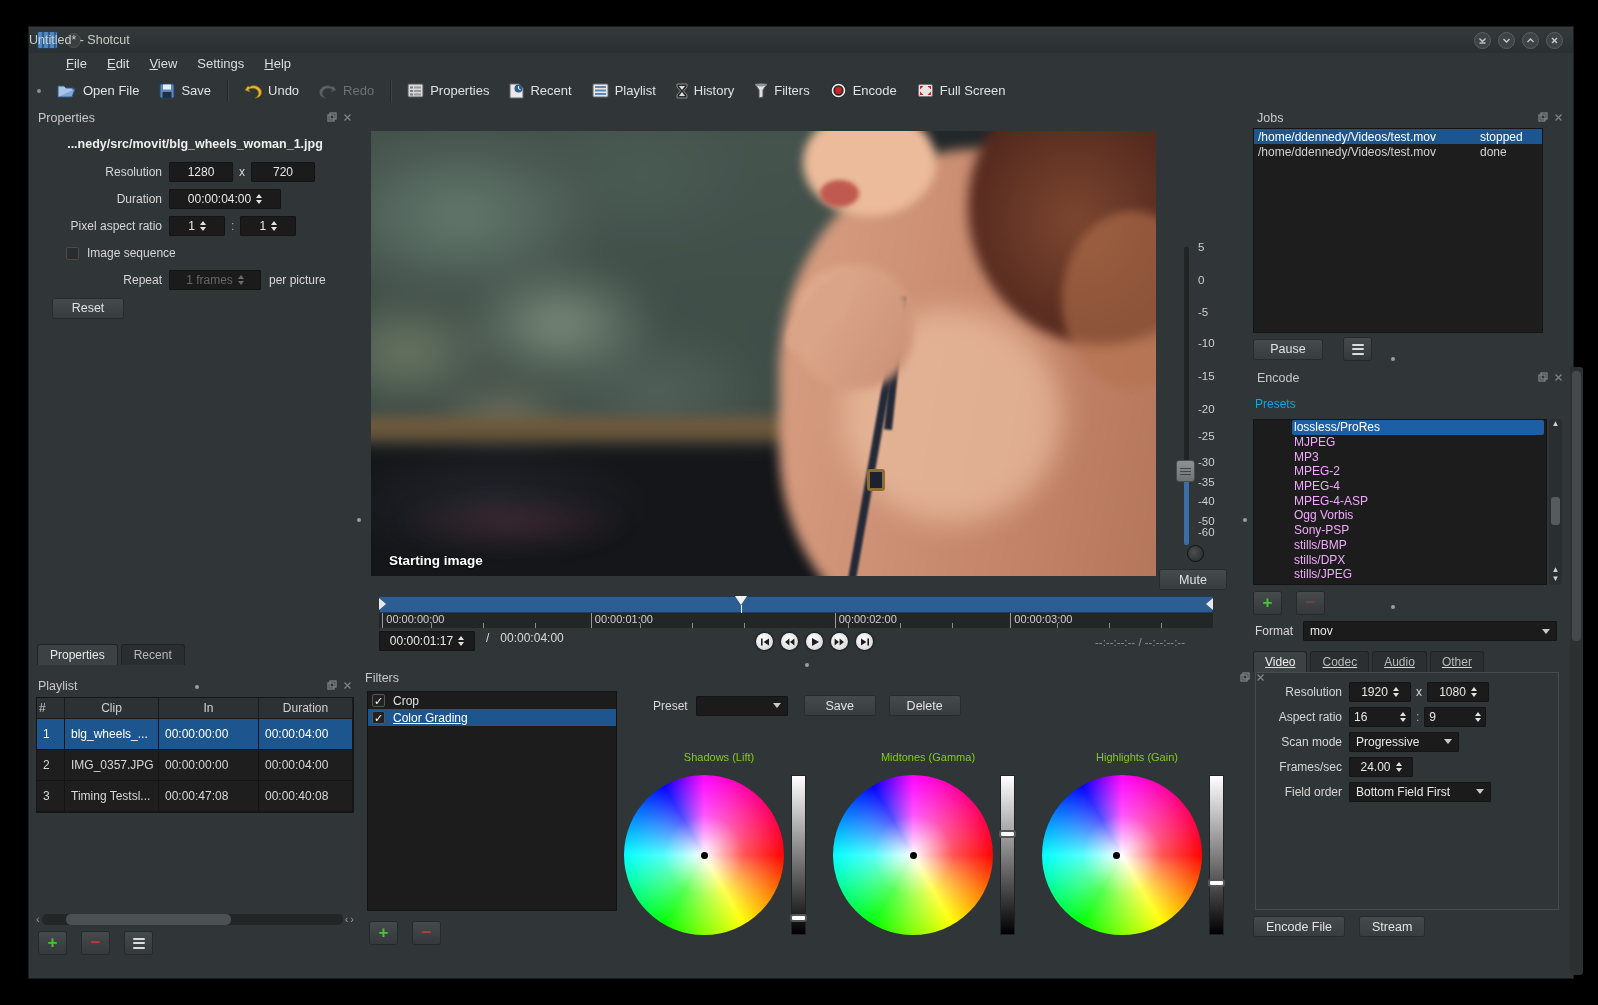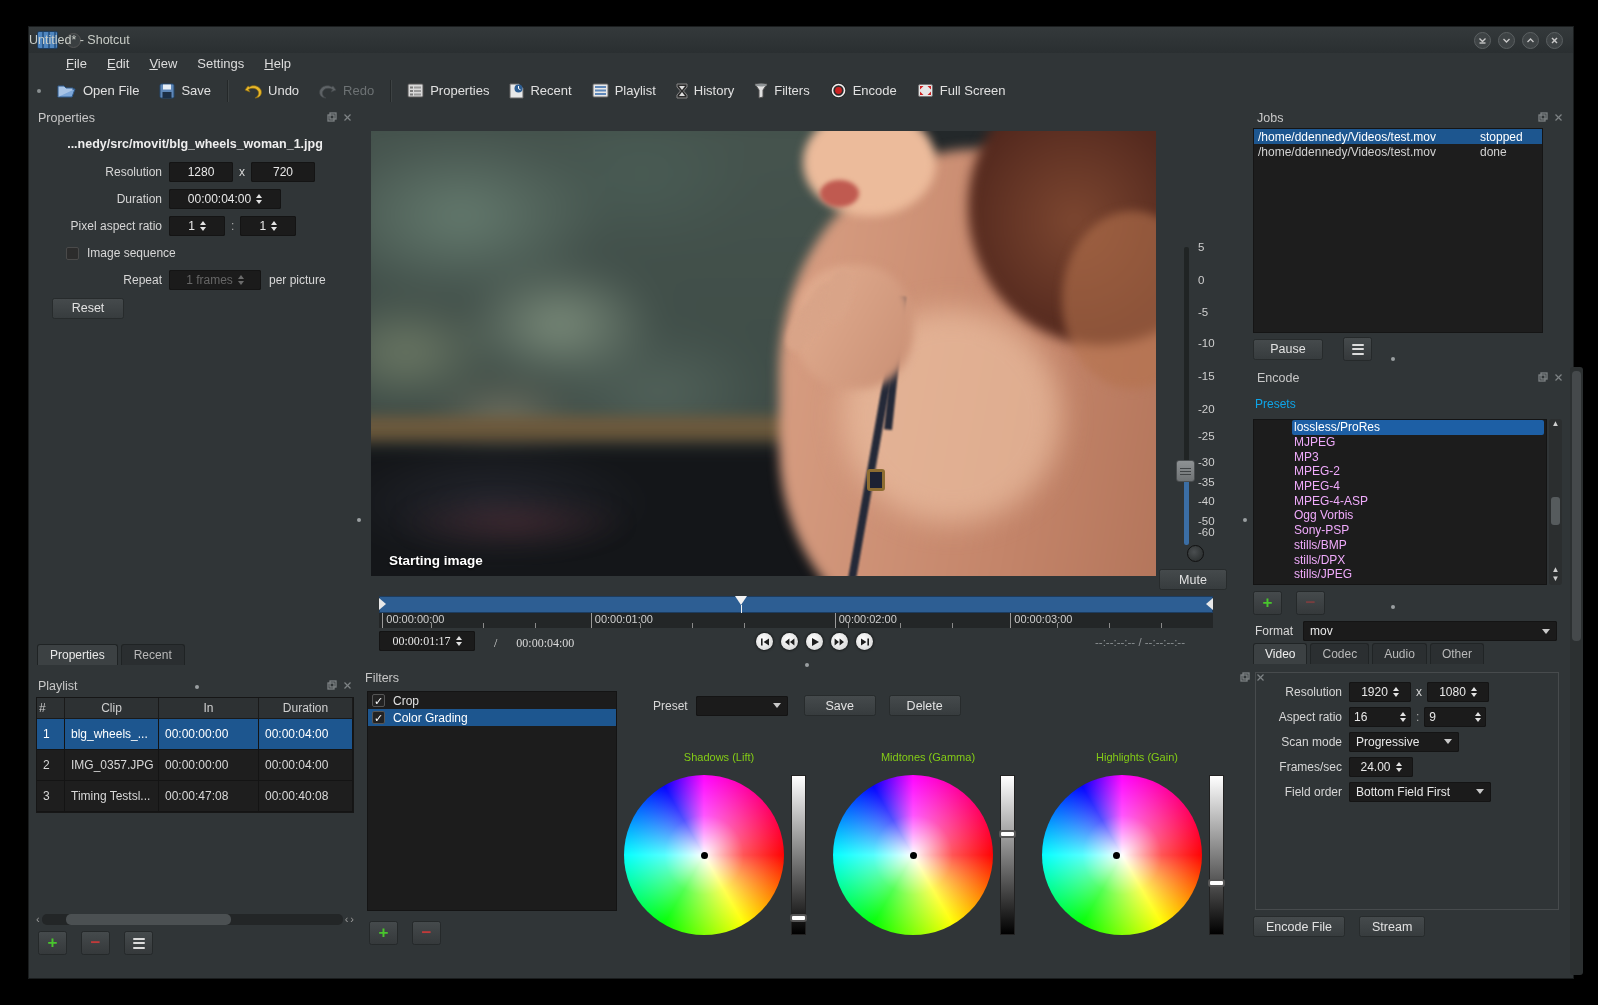--- a/index.html
+++ b/index.html
@@ -130,32 +130,32 @@
   .tl-bar{position:absolute;left:350px;top:569px;width:834px;height:17px;background:linear-gradient(#39700f00,#0000);
           background-color:#2d5e93;border:1px solid #1d3c5e;box-sizing:border-box;}
   .tl-inmark{position:absolute;left:350px;top:571px;width:0;height:0;border-top:6px solid transparent;border-bottom:6px solid transparent;border-left:7px solid #e8e8e8;}
   .tl-outmark{position:absolute;left:1177px;top:571px;width:0;height:0;border-top:6px solid transparent;border-bottom:6px solid transparent;border-right:7px solid #e8e8e8;}
   .tl-playhead{position:absolute;top:569px;width:0;height:0;border-left:6px solid transparent;border-right:6px solid transparent;border-top:9px solid #f2f2f2;}
   .tl-stem{position:absolute;top:578px;width:1px;height:22px;background:#f2f2f2;}
   .ruler{position:absolute;left:350px;top:586px;width:834px;height:15px;background:#232627;overflow:hidden;}
   .rtick{position:absolute;top:0;color:#cfcfcf;font-size:11px;border-left:1px solid #9a9a9a;padding-left:3px;height:15px;}
   .rminor{position:absolute;bottom:0;width:1px;height:5px;background:#8a8a8a;}
   .transport-row{position:absolute;left:350px;top:604px;width:834px;height:24px;}
-  .time-cur{position:absolute;left:0;top:0;display:flex;align-items:flex-end;gap:19px;color:#dadada;font-family:Liberation Serif, serif;}
+  .time-cur{position:absolute;left:0;top:0;display:flex;align-items:flex-start;gap:11px;color:#dadada;}
   .tp-btns{position:absolute;left:377px;top:2px;display:flex;gap:8px;}
   .tpb{width:17px;height:17px;border-radius:50%;background:radial-gradient(circle at 40% 35%,#ffffff,#cfcfcf);
        display:flex;align-items:center;justify-content:center;box-shadow:0 0 3px #000;}
   .tpb svg{fill:#1d1d1d;display:block;}
   .sel-range{position:absolute;right:28px;top:5px;color:#8f9496;font-size:11.5px;}
   
   #filters-panel{position:absolute;left:332px;top:640px;width:908px;height:320px;}
   .filter-list{position:absolute;left:6px;top:24px;width:248px;height:218px;background:#1c1c1c;border:1px solid #141414;}
   .flt-row{display:flex;align-items:center;gap:8px;height:17px;padding:0 4px;color:#e0e0e0;}
   .flt-row.sel{background:#1d568f;color:#fff;}
-  .flt-row.sel .flt-name{}
+  .flt-row.sel .flt-name{text-decoration:underline;}
   .filters-btnrow{position:absolute;left:8px;top:254px;display:flex;gap:14px;}
   .preset-row{position:absolute;left:292px;top:28px;display:flex;align-items:center;}
   .wheel-group{position:absolute;top:84px;width:190px;}
   .wheel-label{text-align:center;color:#84cc16;margin-bottom:12px;font-size:11px;}
   .wheel-wrap{display:flex;gap:7px;}
   .wheel{width:160px;height:160px;border-radius:50%;position:relative;
      background:radial-gradient(circle,#ffffff 0%,#ffffff55 35%,#ffffff00 72%),
      conic-gradient(from 0deg,#ff00ff,#ff0000 90deg,#ffff00 150deg,#00ff00 210deg,#00ffff 270deg,#0000ff 330deg,#ff00ff 360deg);}
   .wheel-dot{position:absolute;left:50%;top:50%;width:7px;height:7px;margin:-3.5px 0 0 -3.5px;border-radius:50%;background:#000;}
   .gray-slider{width:15px;height:160px;background:linear-gradient(#fff,#000);position:relative;border:1px solid #222;box-sizing:border-box;}
@@ -173,21 +173,21 @@
   .preset-list{position:absolute;left:0;top:52px;width:292px;height:164px;background:#1c1c1c;border:1px solid #141414;overflow:hidden;}
   .preset-row2{height:14.7px;display:flex;align-items:center;padding-left:40px;color:#f0abfc;font-size:12px;}
   .preset-row2.sel{background:#1d5fa5;color:#fff;border-radius:2px;margin:0 2px 0 38px;padding-left:2px;}
   .vscroll{position:absolute;left:296px;top:52px;width:13px;height:166px;background:#2b2e2f;border-radius:3px;
            display:flex;flex-direction:column;align-items:center;}
   .vs-arrow{color:#cfcfcf;font-size:8px;line-height:9px;}
   .vs-handle{width:9px;height:28px;background:#565b5d;border-radius:3px;position:absolute;top:78px;left:2px;}
   .vs-bottom{position:absolute;bottom:2px;display:flex;flex-direction:column;}
   .enc-btnrow{position:absolute;left:0;top:224px;display:flex;gap:14px;}
   .format-row{position:absolute;left:2px;top:254px;display:flex;align-items:center;width:100%;}
-  .enc-tabs{position:absolute;left:0;top:276px;display:flex;}
+  .enc-tabs{position:absolute;left:0;top:284px;display:flex;text-decoration:underline;}
   .etab{padding:3px 11px;border:1px solid #202425;border-bottom:none;border-radius:3px 3px 0 0;background:#2b2f31;color:#b9b9b9;margin-right:3px;}
   .etab.active{background:#3c4143;color:#eee;}
   .enc-box{position:absolute;left:2px;top:305px;width:304px;height:238px;border:1px solid #474b4d;box-sizing:border-box;}
   .enc-row{display:flex;align-items:center;height:21px;margin:4px 6px 4px 0;}
   .enc-label{width:86px;text-align:right;margin-right:7px;color:#d6d6d6;flex:none;}
   .enc-actions{position:absolute;left:0;top:549px;display:flex;gap:14px;}
   .panel-vscroll{position:absolute;left:1541px;top:340px;width:13px;height:608px;background:#2c3031;border-radius:3px;}
   .panel-vscroll i{position:absolute;left:2px;top:4px;width:9px;height:270px;background:#45494b;border-radius:4px;display:block;}
 </style>
 </head>

